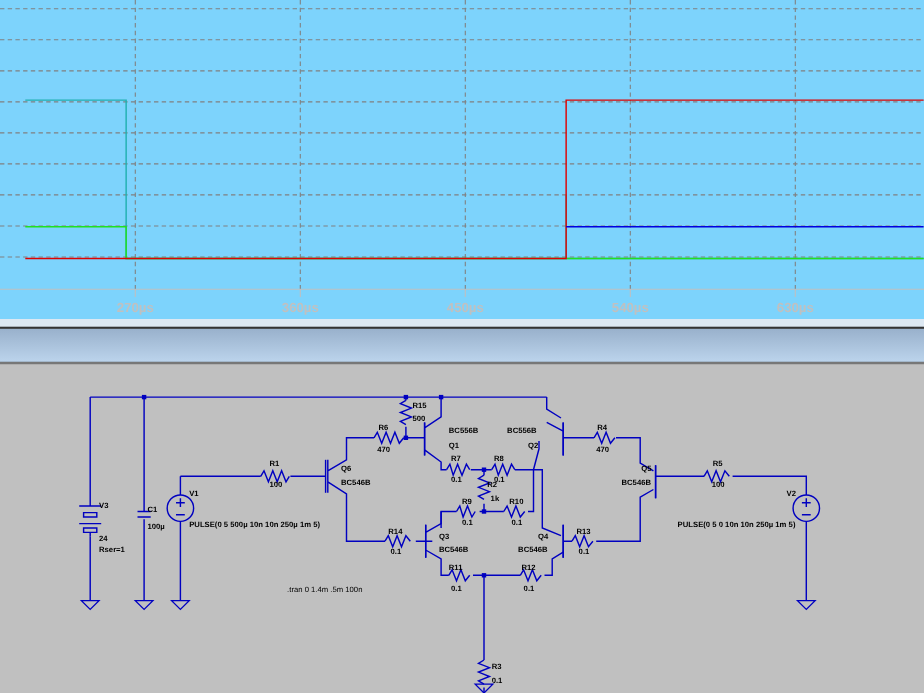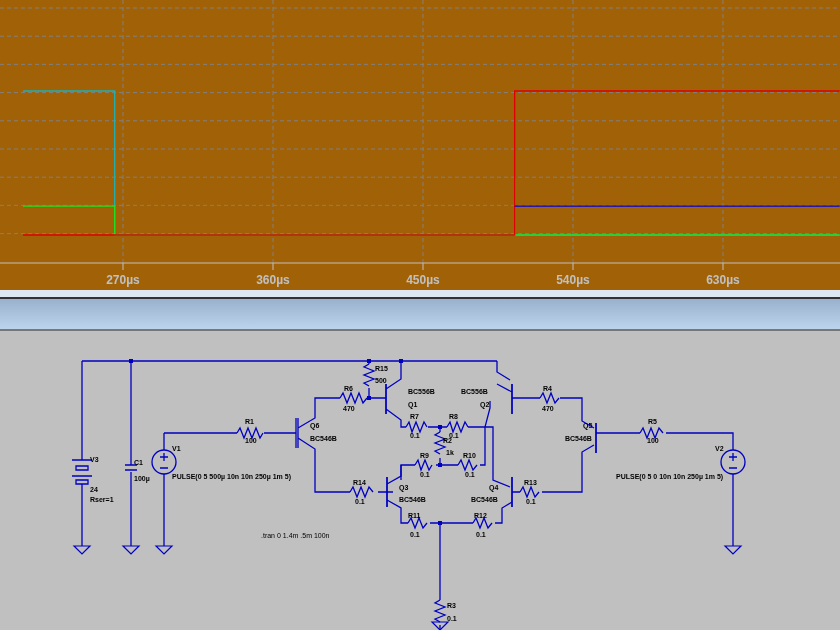--- a/index.html
+++ b/index.html
@@ -1,16 +1,16 @@
 <!DOCTYPE html>
 <html><head>
 <meta charset="utf-8">
 <style>
   html,body{margin:0;padding:0;width:840px;height:630px;overflow:hidden;background:#000;font-family:"Liberation Sans",sans-serif;}
-  #plot{position:absolute;left:0;top:0;width:840px;height:290px;background:#a16207;}
+  #plot{position:absolute;left:0;top:0;width:840px;height:290px;background:#7dd3fc;}
   #sep1{position:absolute;left:0;top:290px;width:840px;height:7px;background:#dde8f2;border-bottom:2px solid #333;}
   #titlebar{position:absolute;left:0;top:299px;width:840px;height:30px;background:linear-gradient(#99b1cc,#bcd4ec);border-bottom:2px solid #777;}
   #schem{position:absolute;left:0;top:331px;width:840px;height:299px;background:#c0c0c0;}
   svg text{font-family:"Liberation Sans",sans-serif;}
 </style>
 </head>
 <body>
 
 <div id="plot">
   <svg id="plotsvg" width="840" height="290">

